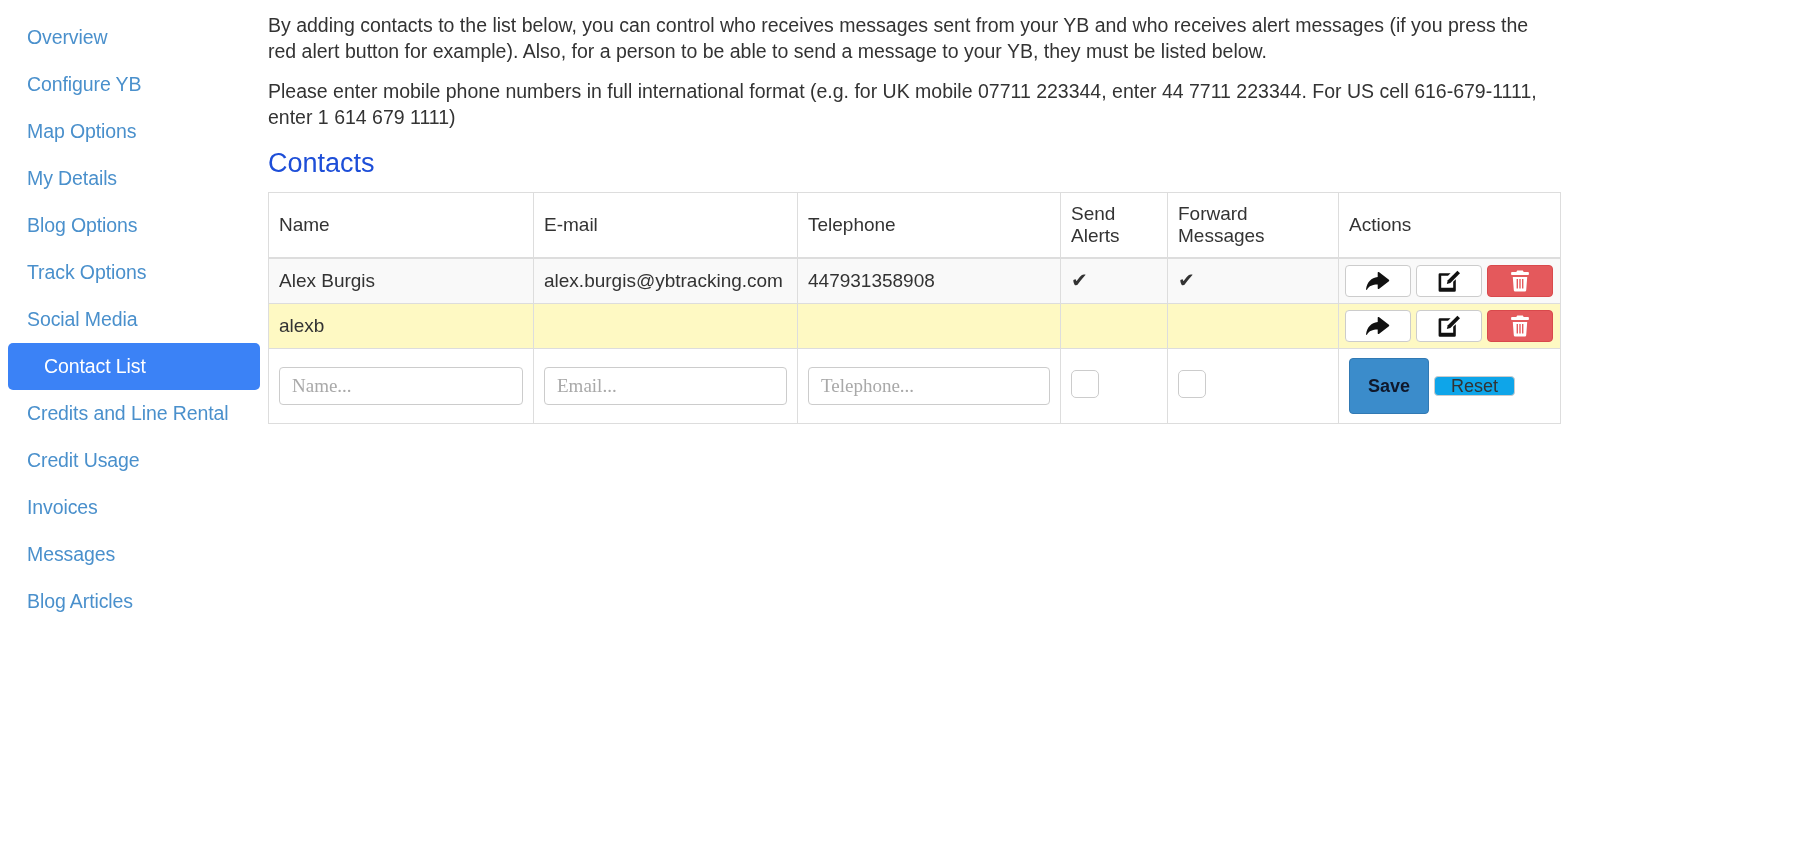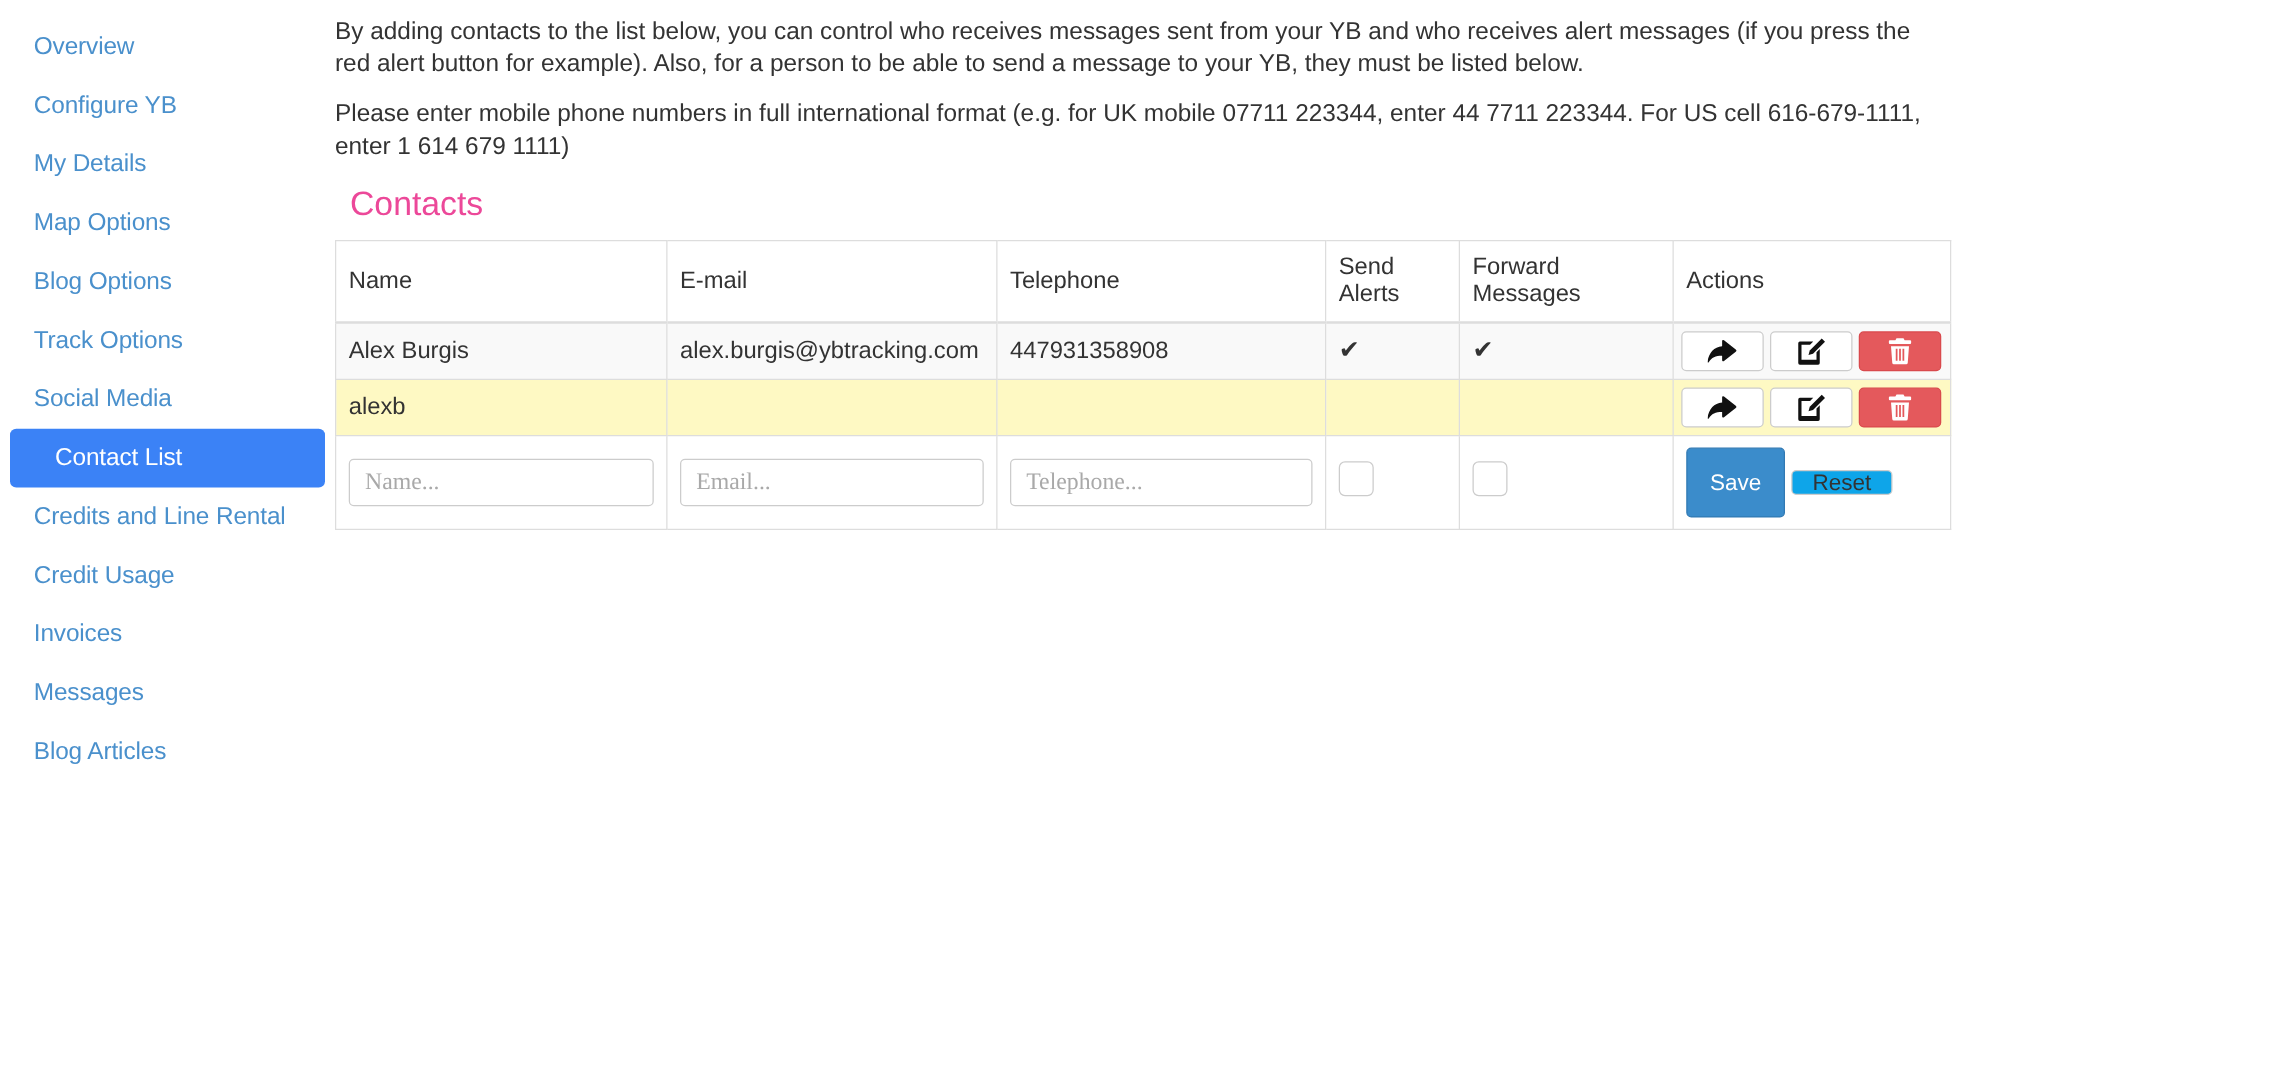--- a/index.html
+++ b/index.html
@@ -54,22 +54,22 @@
     font-size: 19.5px;
     line-height: 26px;
     color: #333333;
     margin: 0 0 14px 0;
     max-width: 1292px;
   }
   .para.first { margin-top: 4px; }
   h3.section-title {
     font-size: 27px;
     font-weight: normal;
-    color: #ec4899;
-    margin: 18px 0 14px 12px;
+    color: #1d4ed8;
+    margin: 18px 0 14px 0;
     line-height: 30px;
   }
 
   
   table.contacts {
     border-collapse: collapse;
     width: 1292px;
     table-layout: fixed;
     font-size: 19px;
   }
@@ -146,22 +146,22 @@
     padding: 8px 14px;
     border-radius: 4px;
     border: 1px solid transparent;
     cursor: pointer;
     vertical-align: middle;
     background: #ffffff;
   }
   .btn-primary {
     background: #3b8ccb;
     border-color: #3179b3;
-    color: #ffffff;
-    font-weight: normal;
+    color: #0f172a;
+    font-weight: bold;
     padding: 18px 18px;
   }
   .btn-default {
     background: #0ea5e9;
     border-color: #cccccc;
     color: #333333;
     padding: 0 16px;
   }
   .btn-icon {
     width: 66px;
@@ -190,22 +190,22 @@
   svg { display: block; }
 </style>
 </head>
 <body>
 
 <div class="page">
 
   <nav class="sidebar" id="sidebar">
       <a class="nav-item"><span>Overview</span></a>
       <a class="nav-item"><span>Configure YB</span></a>
+      <a class="nav-item"><span>Map Options</span></a>
       <a class="nav-item"><span>My Details</span></a>
-      <a class="nav-item"><span>Map Options</span></a>
       <a class="nav-item"><span>Blog Options</span></a>
       <a class="nav-item"><span>Track Options</span></a>
       <a class="nav-item"><span>Social Media</span></a>
       <a class="nav-item active"><span>Contact List</span></a>
       <a class="nav-item"><span>Credits and Line Rental</span></a>
       <a class="nav-item"><span>Credit Usage</span></a>
       <a class="nav-item"><span>Invoices</span></a>
       <a class="nav-item"><span>Messages</span></a>
       <a class="nav-item"><span>Blog Articles</span></a>
     </nav>

